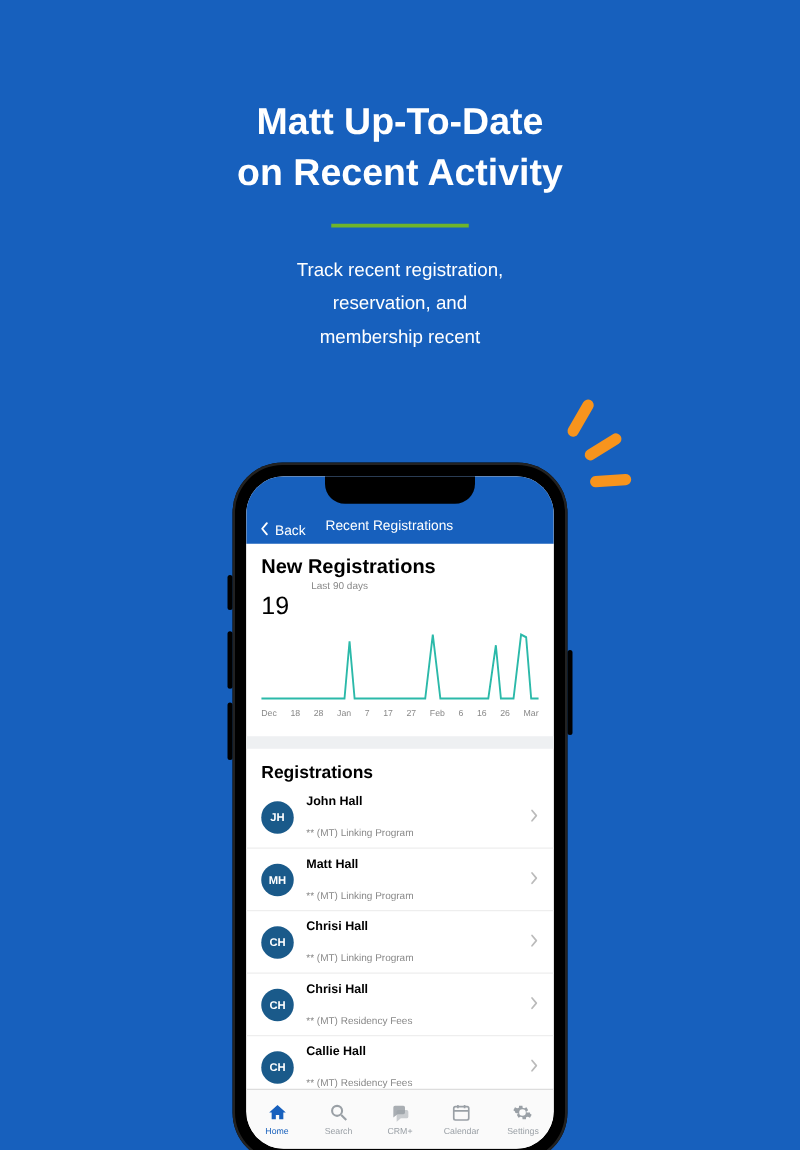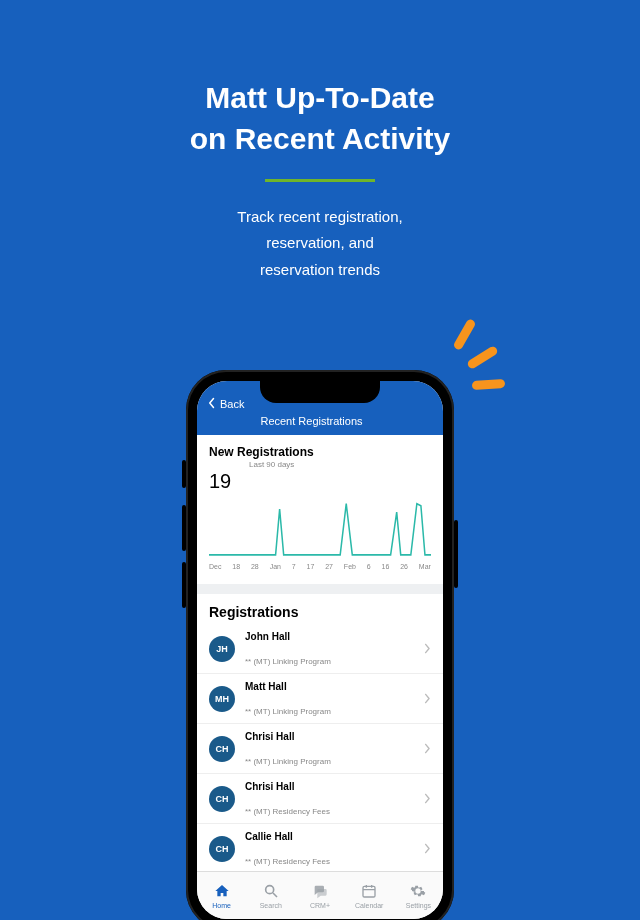--- a/index.html
+++ b/index.html
@@ -97,21 +97,21 @@
     border-bottom-left-radius: 16px;
     border-bottom-right-radius: 16px;
     z-index: 10;
   }
   .app-header {
     background: #1760bd;
     color: #fff;
     height: 54px;
     display: flex;
     align-items: flex-end;
-    padding: 0 10px 24px;
+    padding: 0 10px 3px;
     font-size: 11px;
     position: relative;
   }
   .back-btn {
     display: flex;
     align-items: center;
     gap: 3px;
     cursor: pointer;
   }
   .back-btn svg { width: 10px; height: 12px; }
@@ -120,21 +120,21 @@
     left: 0; right: 17px; bottom: 8px;
     text-align: center;
     font-size: 11px;
     font-weight: 500;
     pointer-events: none;
   }
   .content { flex: 1; overflow: hidden; background: #fff; }
   .chart-card {
     padding: 10px 12px 6px;
   }
-  .chart-title { font-size: 12px; font-weight: 700; color: #000; }
+  .chart-title { font-size: 16px; font-weight: 700; color: #000; }
   .chart-sub { font-size: 8px; color: #888; margin-top: 1px; margin-left: 40px; }
   .chart-value { font-size: 20px; font-weight: 400; color: #000; margin-top: 1px; }
   .chart-area { height: 64px; width: 100%; }
   .chart-axis {
     display: flex;
     justify-content: space-between;
     font-size: 7px;
     color: #888;
     padding: 2px 0 8px;
   }
@@ -196,21 +196,21 @@
 
 <div class="hero">
   <h1>
     <span>Matt Up-To-Date</span><br>
     <span>on Recent Activity</span>
   </h1>
   <div class="divider"></div>
   <p>
     <span>Track recent registration,</span><br>
     <span>reservation, and</span><br>
-    <span>reservation trends</span>
+    <span>membership recent</span>
   </p>
 </div>
 
 <div class="burst">
   <span class="b1"></span>
     <span class="b2"></span>
     <span class="b3"></span>
 </div>
 
 <div class="phone-wrap">

